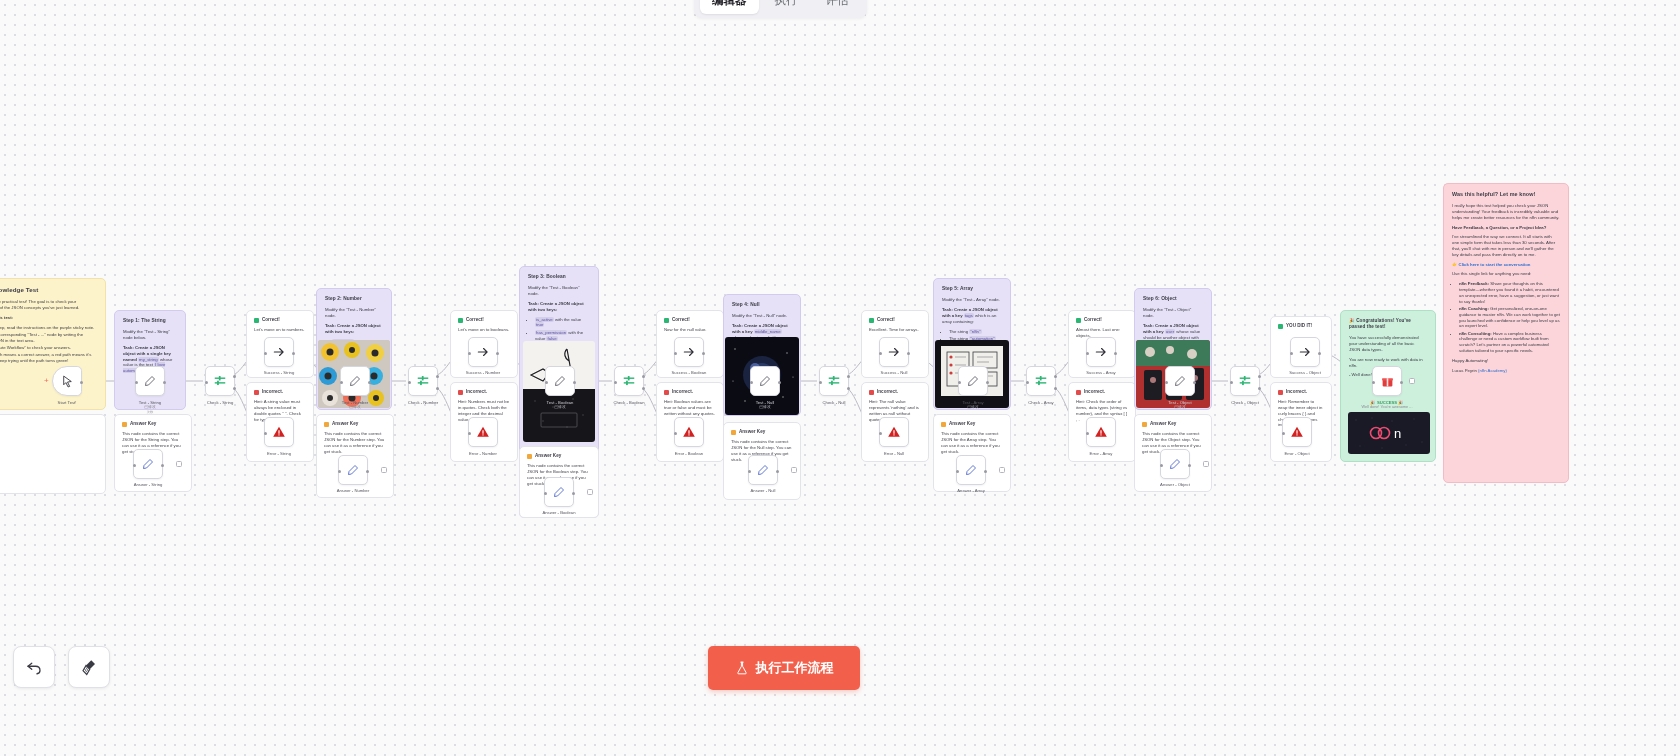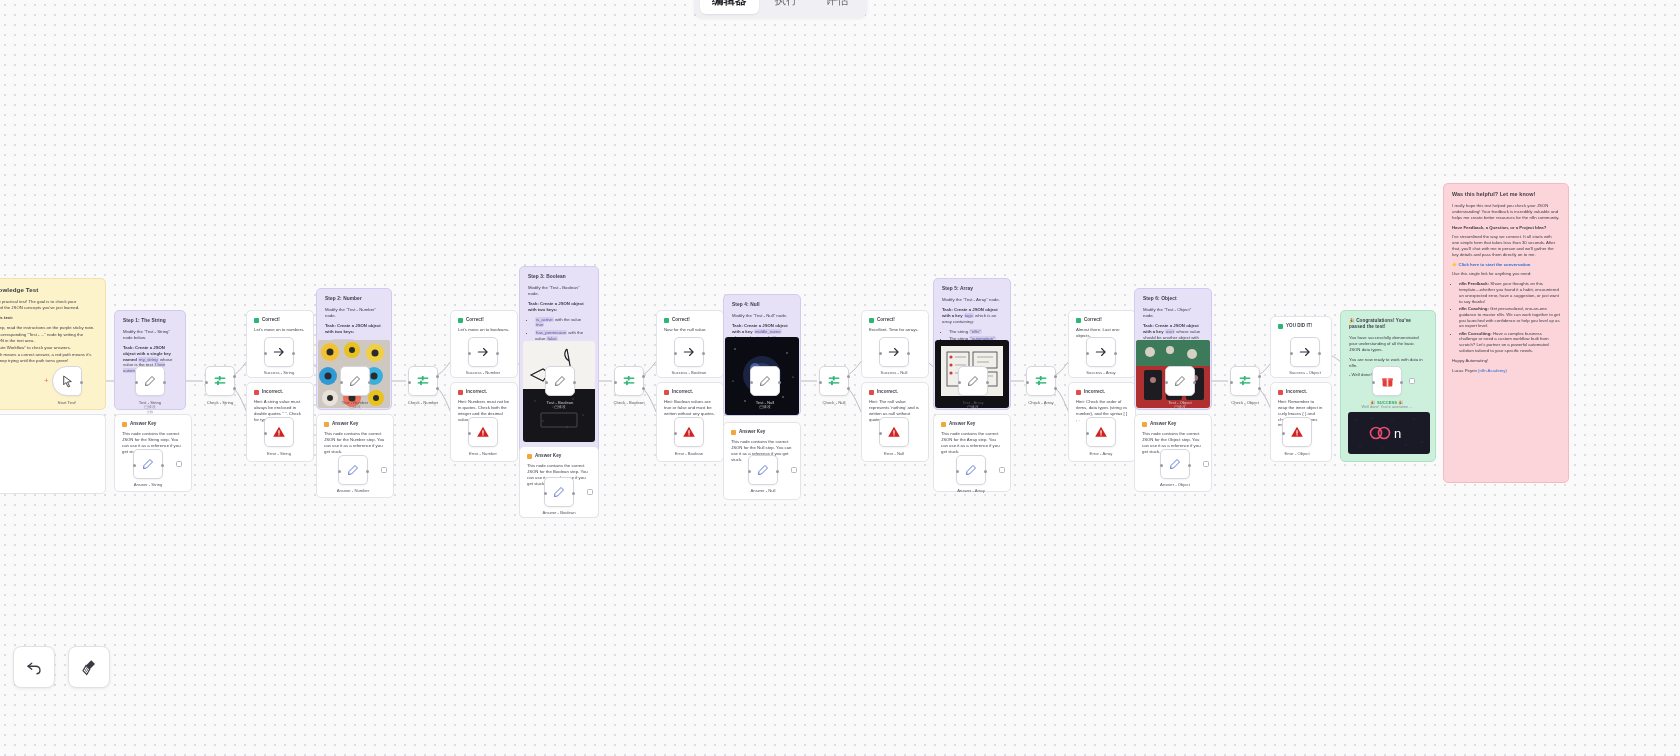--- a/index.html
+++ b/index.html
@@ -916,14 +916,20 @@
     </svg>
   </div>
   <div class="ctrlbtn" style="left:68px; top:646px;">
     <svg width="18" height="18" viewBox="0 0 24 24">
       <path d="M15 3 L20 8 L13 15 L8 10 Z" fill="#3a3a44"></path>
       <path d="M8 10 L13 15 L9 22 L4 17 Z" fill="none" stroke="#3a3a44" stroke-width="1.5"></path>
       <path d="M6 14 L9 19 M8 12.5 L11 17.5" stroke="#3a3a44" stroke-width="1.1"></path>
     </svg>
   </div>
 
+  <button id="execbtn">
+    <svg width="14" height="14" viewBox="0 0 24 24">
+      <path d="M10 2 H14 M11 2 V9 L5 20 A1.5 1.5 0 0 0 6.5 22 H17.5 A1.5 1.5 0 0 0 19 20 L13 9 V2" fill="none" stroke="#fff" stroke-width="1.7" stroke-linejoin="round" stroke-linecap="round"></path>
+    </svg>
+    <span>执行工作流程</span>
+  </button>
 
 </div>
 
 </body></html>

